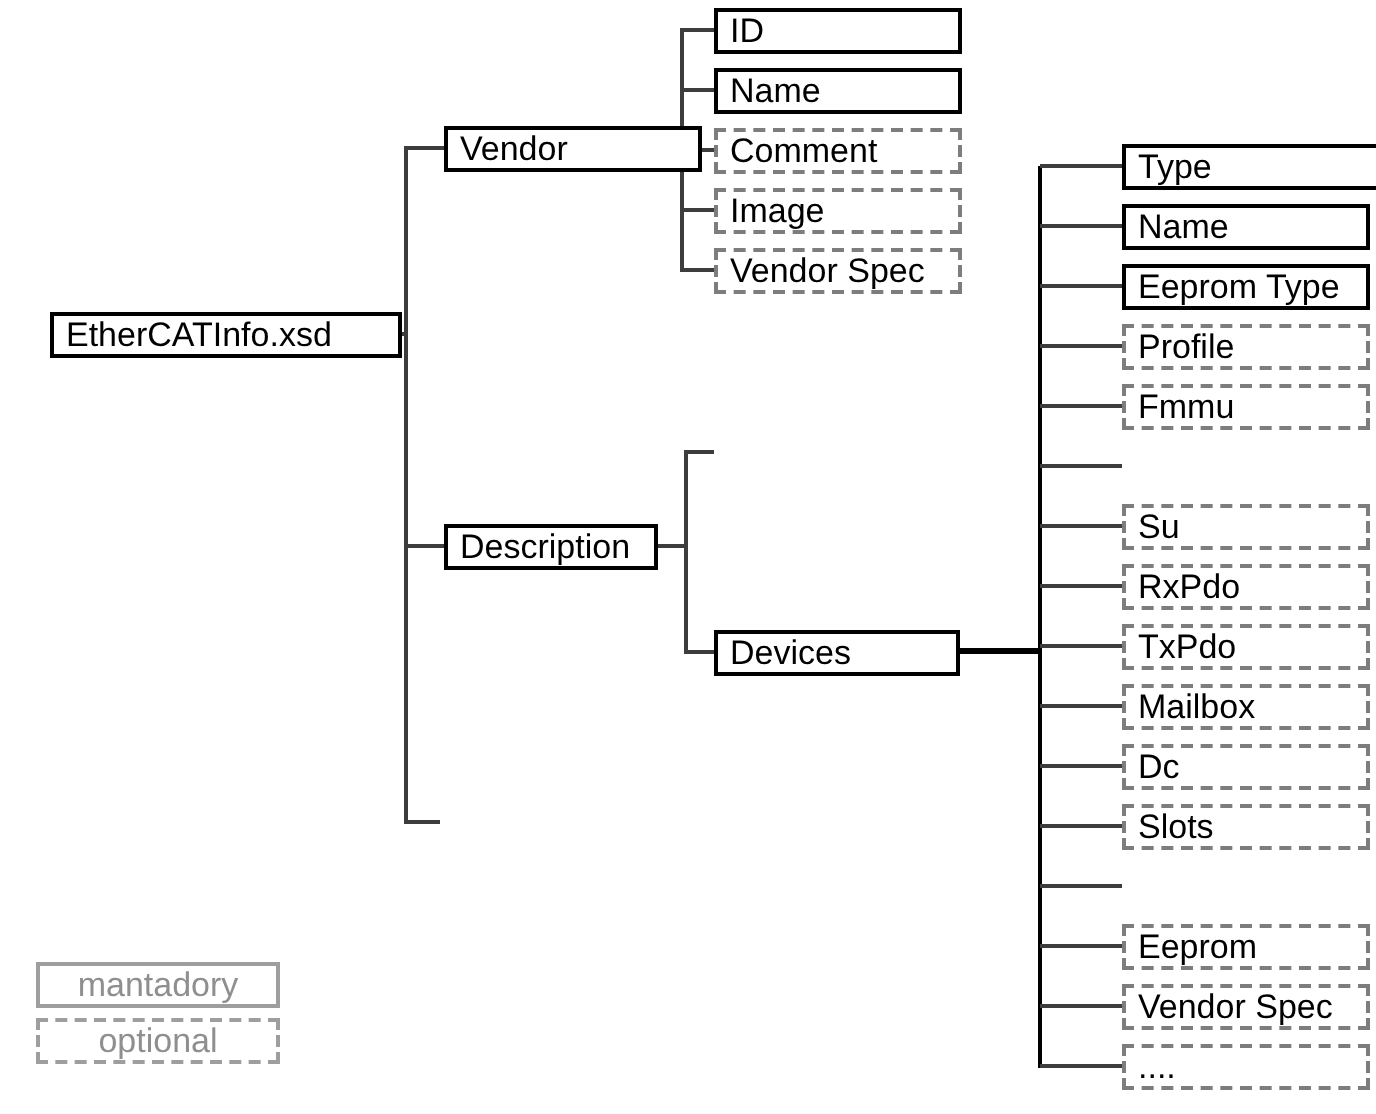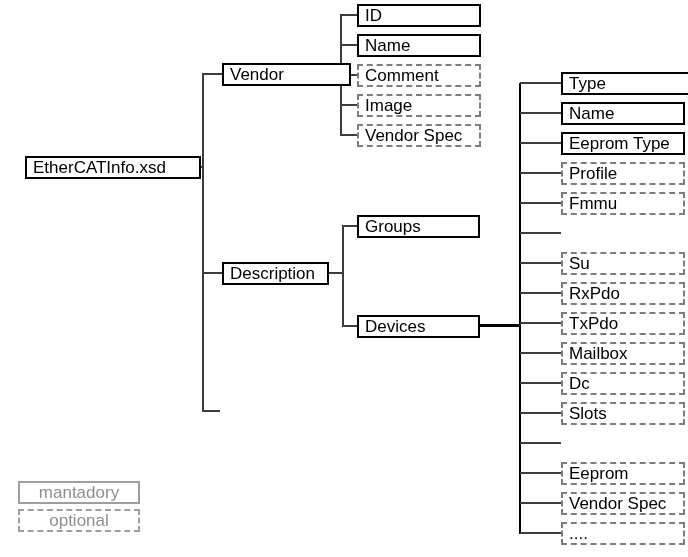--- a/index.html
+++ b/index.html
@@ -55,21 +55,20 @@
 
   <div class="nd" style="left:222px;top:63px;width:129px">Vendor</div>
   <div class="nd" style="left:222px;top:262px;width:107px">Description</div>
 
   <div class="nd" style="left:357px;top:4px;width:124px">ID</div>
   <div class="nd" style="left:357px;top:34px;width:124px">Name</div>
   <div class="nd opt" style="left:357px;top:64px;width:124px">Comment</div>
   <div class="nd opt" style="left:357px;top:94px;width:124px">Image</div>
   <div class="nd opt" style="left:357px;top:124px;width:124px">Vendor Spec</div>
 
-  <div class="nd" style="left:357px;top:215px;width:123px">Groups</div>
   <div class="nd" style="left:357px;top:315px;width:123px">Devices</div>
 
   <div class="nd" style="left:561px;top:72px;width:148px">Type</div>
   <div class="nd" style="left:561px;top:102px;width:124px">Name</div>
   <div class="nd" style="left:561px;top:132px;width:124px">Eeprom Type</div>
   <div class="nd opt" style="left:561px;top:162px;width:124px">Profile</div>
   <div class="nd opt" style="left:561px;top:192px;width:124px">Fmmu</div>
   <div class="nd opt" style="left:561px;top:252px;width:124px">Su</div>
   <div class="nd opt" style="left:561px;top:282px;width:124px">RxPdo</div>
   <div class="nd opt" style="left:561px;top:312px;width:124px">TxPdo</div>

